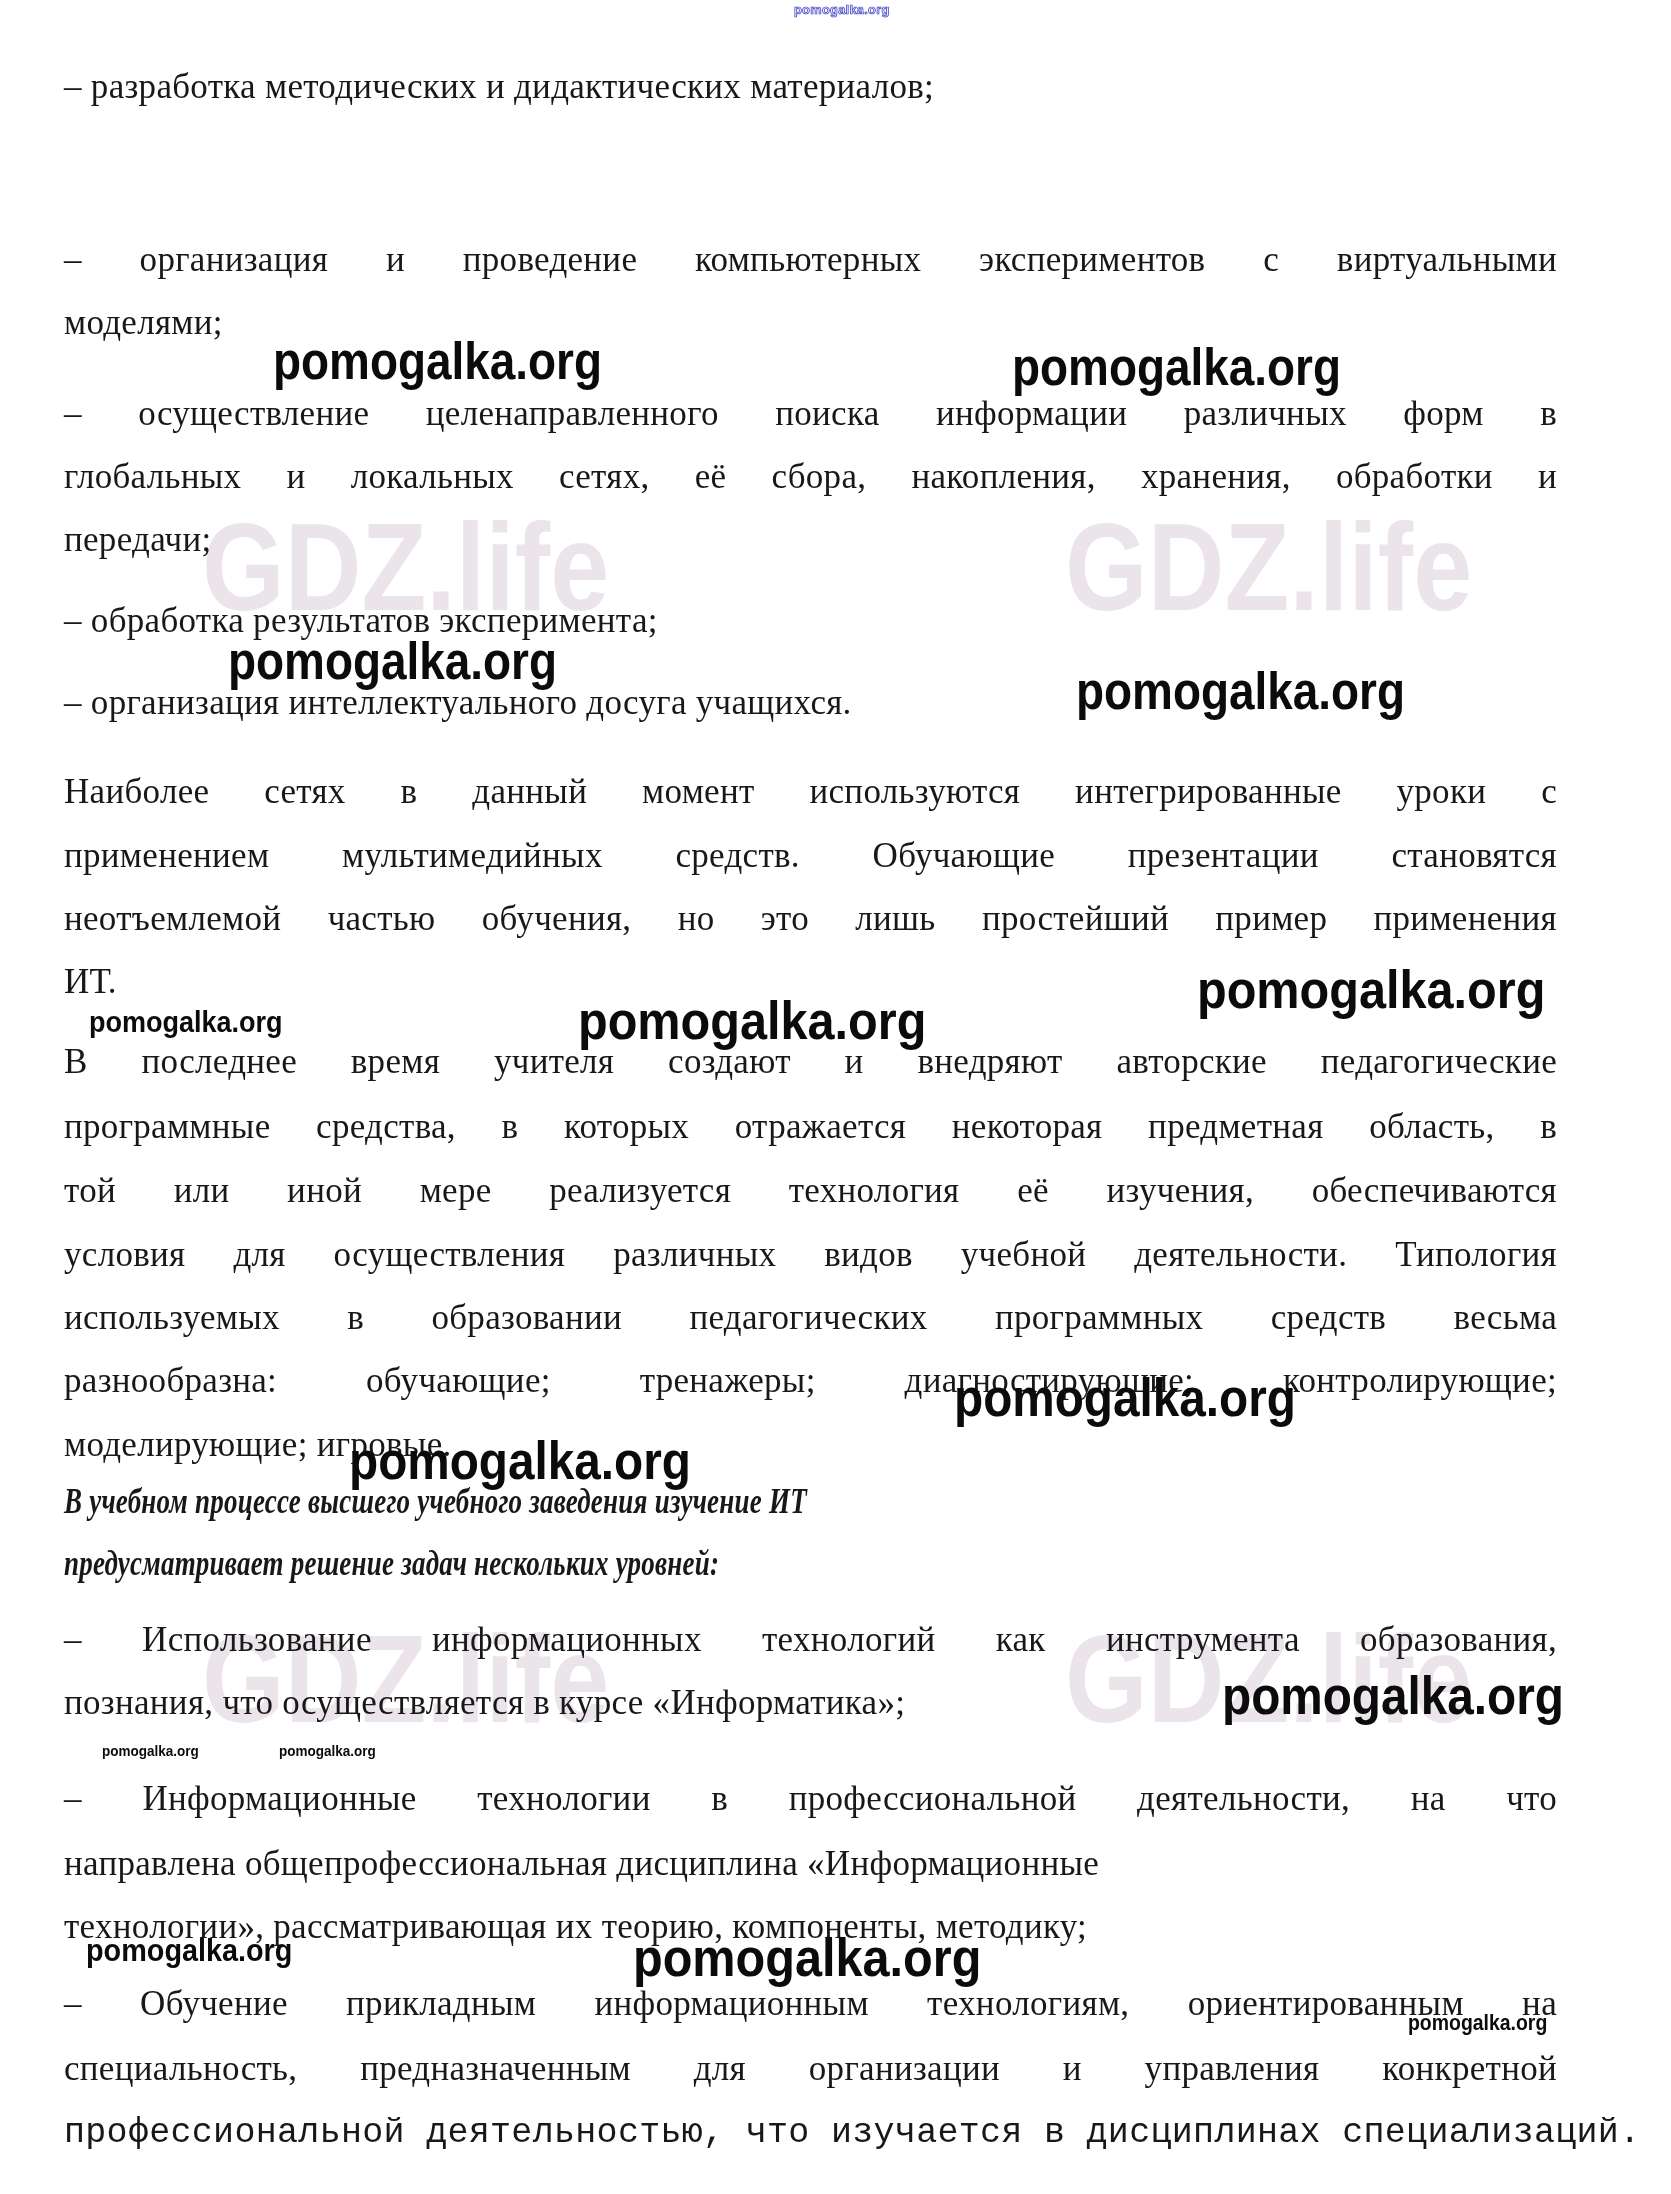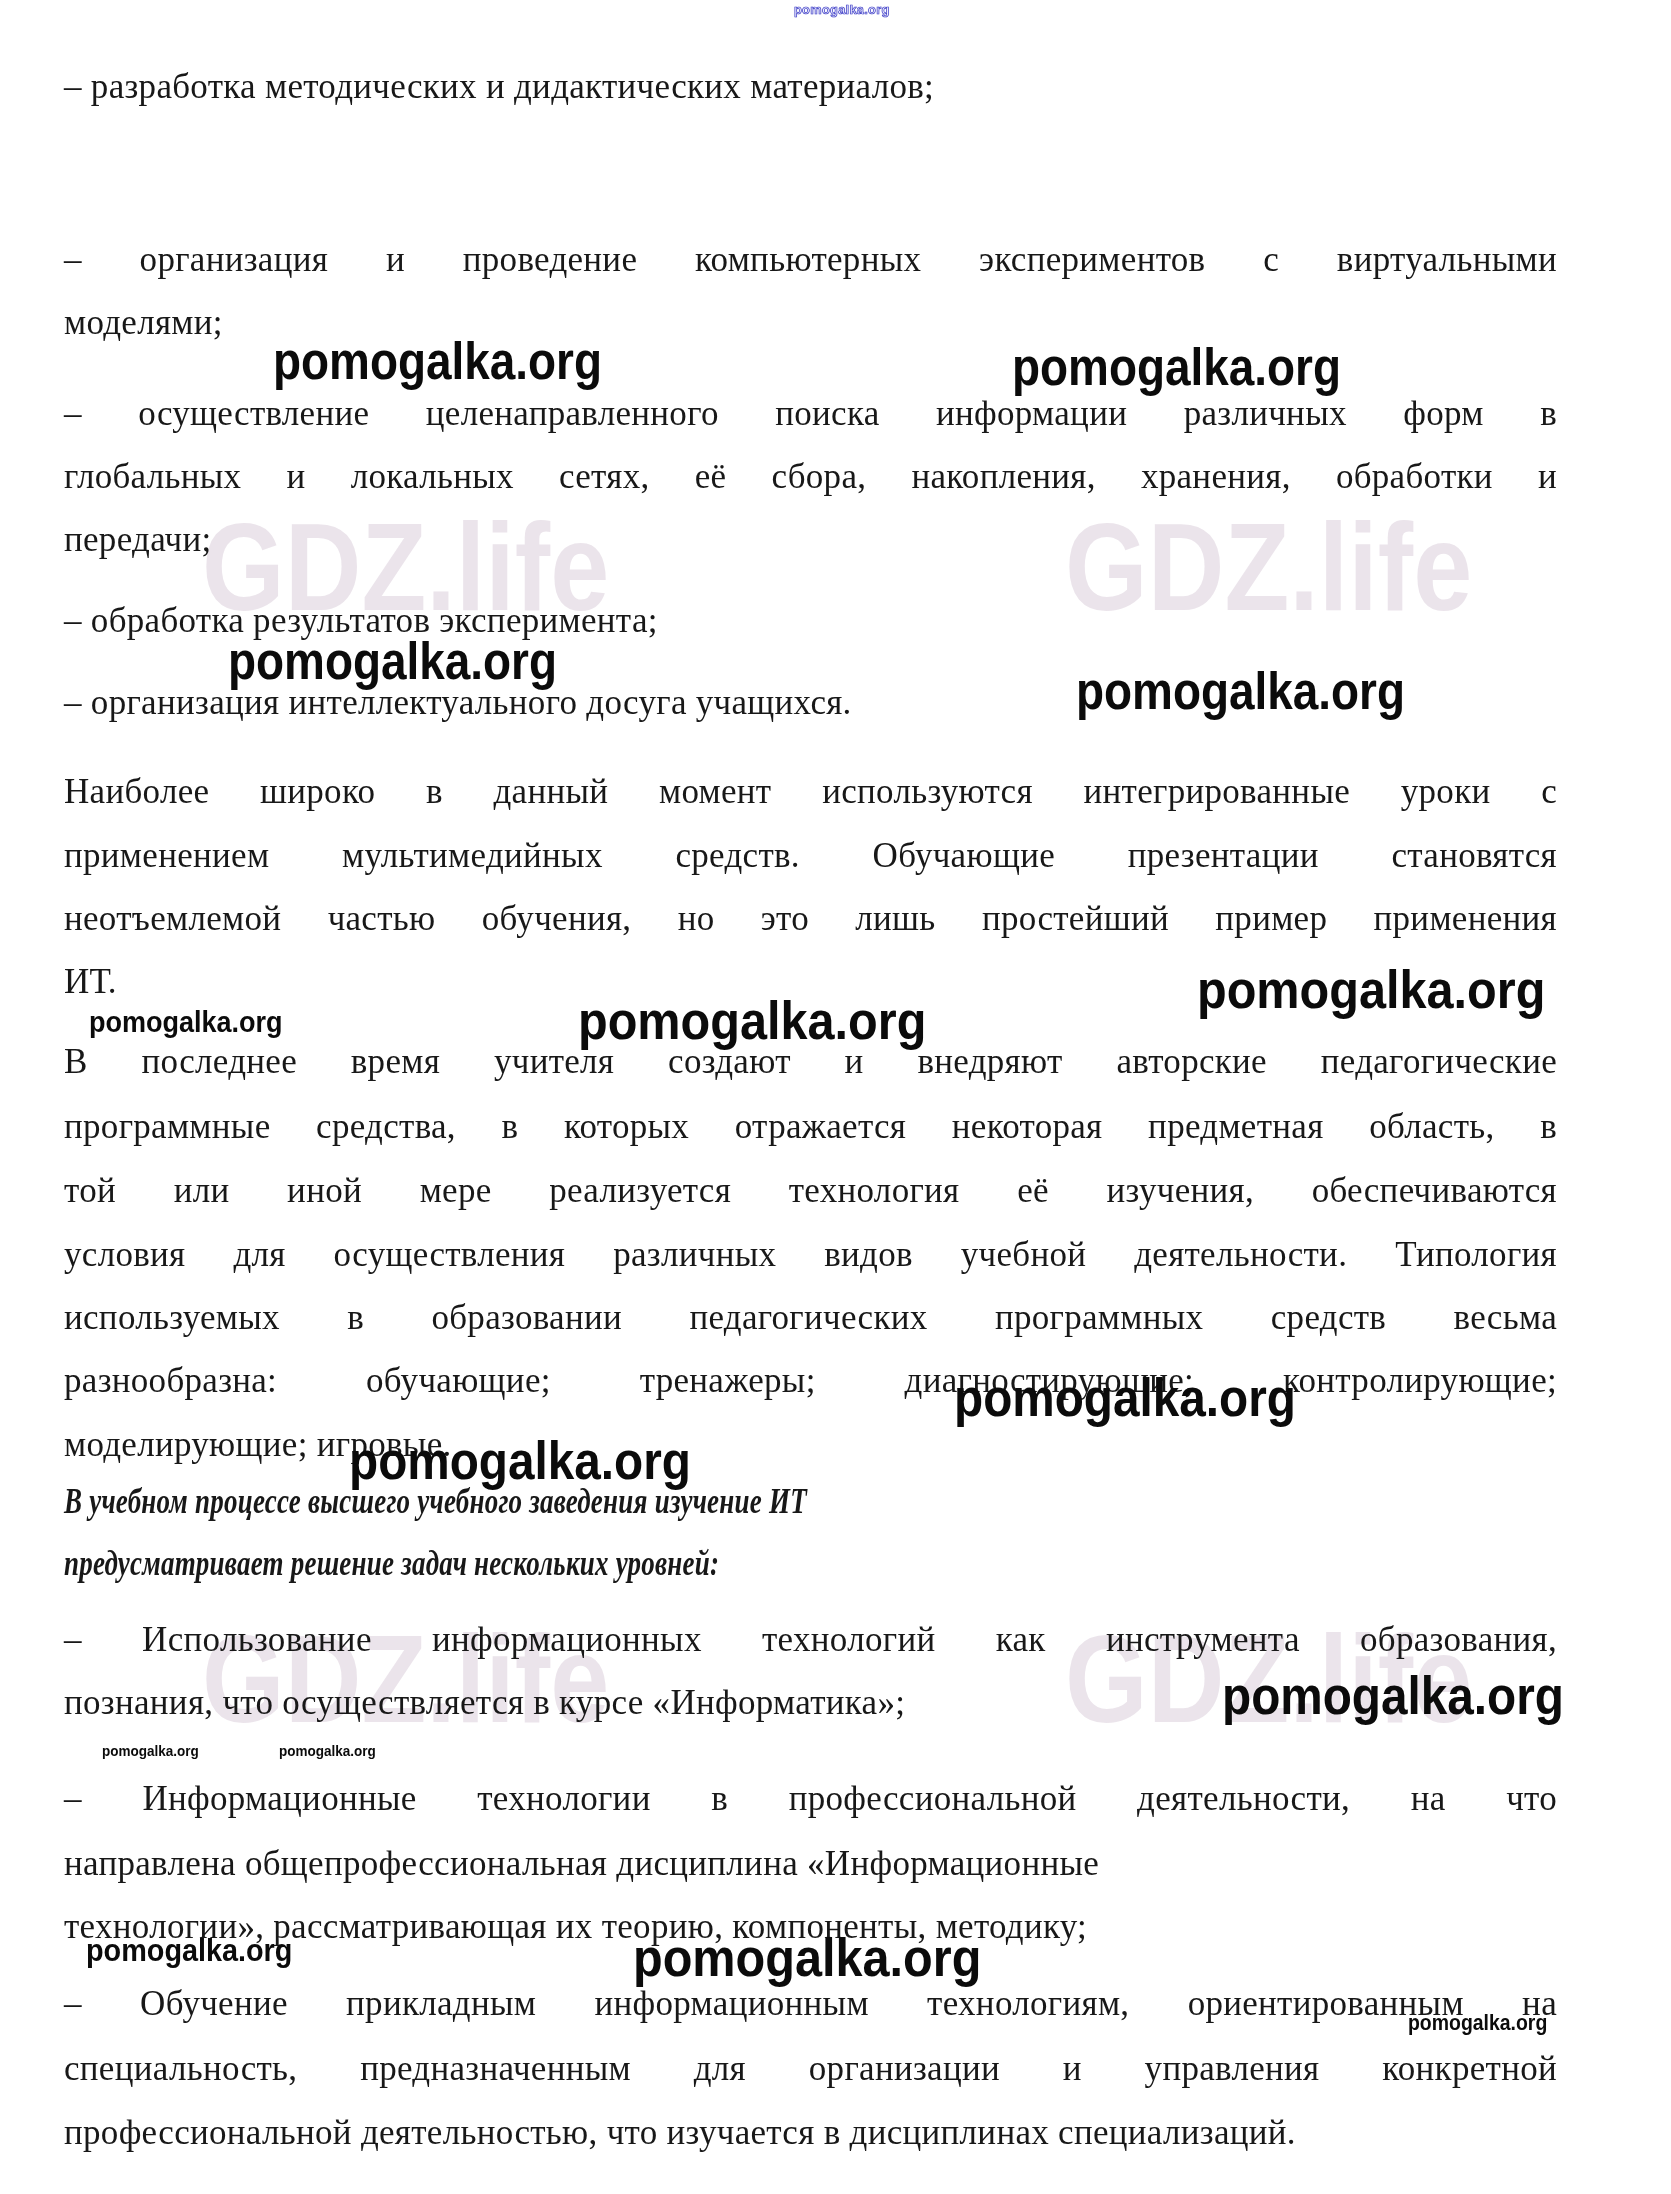--- a/index.html
+++ b/index.html
@@ -88,41 +88,41 @@
     </div>
   <div class="textlayer" id="text-layer">
       <div class="line" style="top: 67px;">– разработка методических и дидактических материалов;</div>
       <div class="line j" style="top: 240px;">– организация и проведение компьютерных экспериментов с виртуальными</div>
       <div class="line" style="top: 303px;">моделями;</div>
       <div class="line j" style="top: 394px;">– осуществление целенаправленного поиска информации различных форм в</div>
       <div class="line j" style="top: 457px;">глобальных и локальных сетях, её сбора, накопления, хранения, обработки и</div>
       <div class="line" style="top: 520px;">передачи;</div>
       <div class="line" style="top: 601px;">– обработка результатов эксперимента;</div>
       <div class="line" style="top: 683px;">– организация интеллектуального досуга учащихся.</div>
-      <div class="line j" style="top: 772px;">Наиболее широко в данный момент используются интегрированные уроки с</div>
+      <div class="line j" style="top: 772px;">Наиболее сетях в данный момент используются интегрированные уроки с</div>
       <div class="line j" style="top: 836px;">применением мультимедийных средств. Обучающие презентации становятся</div>
       <div class="line j" style="top: 899px;">неотъемлемой частью обучения, но это лишь простейший пример применения</div>
       <div class="line" style="top: 962px;">ИТ.</div>
       <div class="line j" style="top: 1042px;">В последнее время учителя создают и внедряют авторские педагогические</div>
       <div class="line j" style="top: 1107px;">программные средства, в которых отражается некоторая предметная область, в</div>
       <div class="line j" style="top: 1171px;">той или иной мере реализуется технология её изучения, обеспечиваются</div>
       <div class="line j" style="top: 1235px;">условия для осуществления различных видов учебной деятельности. Типология</div>
       <div class="line j" style="top: 1298px;">используемых в образовании педагогических программных средств весьма</div>
       <div class="line j" style="top: 1361px;">разнообразна: обучающие; тренажеры; диагностирующие; контролирующие;</div>
       <div class="line" style="top: 1425px;">моделирующие; игровые.</div>
       <div class="line h" style="top: 1481px;">В учебном процессе высшего учебного заведения изучение ИТ</div>
       <div class="line h" style="top: 1543px;">предусматривает решение задач нескольких уровней:</div>
       <div class="line j" style="top: 1620px;">– Использование информационных технологий как инструмента образования,</div>
       <div class="line" style="top: 1683px;">познания, что осуществляется в курсе «Информатика»;</div>
       <div class="line j" style="top: 1779px;">– Информационные технологии в профессиональной деятельности, на что</div>
       <div class="line" style="top: 1844px;">направлена общепрофессиональная дисциплина «Информационные</div>
       <div class="line" style="top: 1907px;">технологии», рассматривающая их теорию, компоненты, методику;</div>
       <div class="line j" style="top: 1984px;">– Обучение прикладным информационным технологиям, ориентированным на</div>
       <div class="line j" style="top: 2049px;">специальность, предназначенным для организации и управления конкретной</div>
-      <div class="line" style="top: 2113px;">профессиональной деятельностью, что изучается в дисциплинах специализаций.</div>
+      <div class="line" style="top: 2113px; font-family: Liberation Mono, monospace;">профессиональной деятельностью, что изучается в дисциплинах специализаций.</div>
     </div>
   <div id="wm-layer">
       <div class="wm" style="left: 273px; top: 336px; font-size: 51px;">pomogalka.org</div>
       <div class="wm" style="left: 1012px; top: 342px; font-size: 51px;">pomogalka.org</div>
       <div class="wm" style="left: 228px; top: 636px; font-size: 51px;">pomogalka.org</div>
       <div class="wm" style="left: 1076px; top: 666px; font-size: 51px;">pomogalka.org</div>
       <div class="wm" style="left: 89px; top: 1007px; font-size: 30px;">pomogalka.org</div>
       <div class="wm" style="left: 578px; top: 993px; font-size: 54px;">pomogalka.org</div>
       <div class="wm" style="left: 1197px; top: 962px; font-size: 54px;">pomogalka.org</div>
       <div class="wm" style="left: 954px; top: 1371px; font-size: 53px;">pomogalka.org</div>

